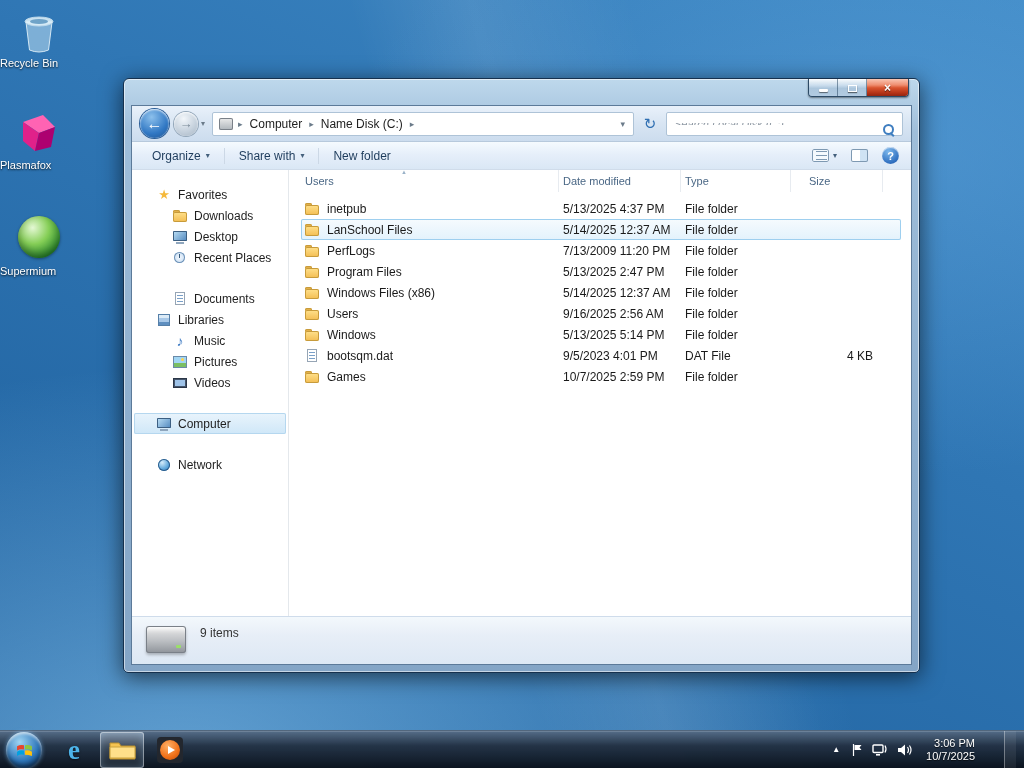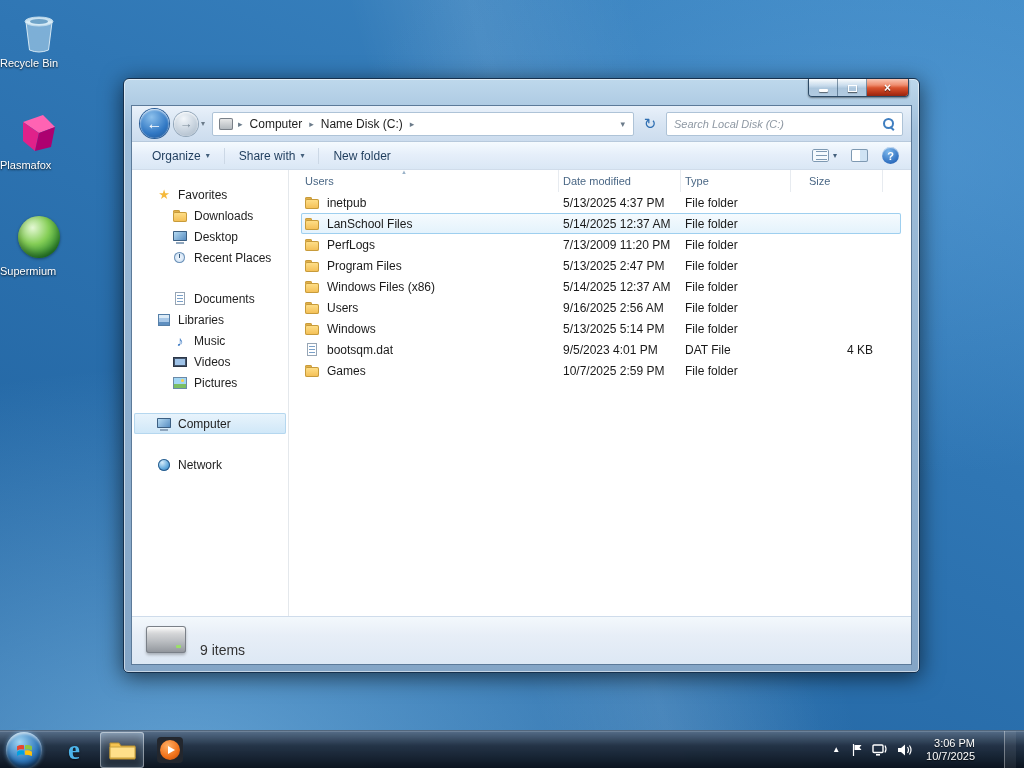--- a/index.html
+++ b/index.html
@@ -54,21 +54,21 @@
     box-shadow:0 0 0 1px #93a6b8,inset 0 1px 2px rgba(255,255,255,.9)}
   .nav-dd{color:#6b7b8a;font-size:8px;margin:0 2px 0 -2px}
   .addr{flex:1;height:24px;background:#fff;border:1px solid #aec3d7;border-radius:2px;
     display:flex;align-items:center;gap:5px;padding:0 6px;font-size:12px;color:#222}
   .crumb{padding:1px 2px;white-space:nowrap}
   .crumb-sep{color:#6b7b8a;font-size:9px}
   .addr-dd{margin-left:auto;color:#6b7b8a;font-size:9px;padding:0 2px}
   .refresh{width:22px;height:24px;display:flex;align-items:center;justify-content:center;
     color:#2f6fb2;font-size:15px;flex:0 0 auto}
   .searchbox{width:237px;height:24px;background:#fff;border:1px solid #aec3d7;border-radius:2px;
-    display:flex;align-items:center;padding:10px 7px;flex:0 0 auto}
+    display:flex;padding:10px 7px;flex:0 0 auto}
   .searchbox input{flex:1;border:0;outline:none;font-family:"Liberation Sans",sans-serif;
     font-size:11px;color:#444;background:transparent}
   .searchbox input::placeholder{font-style:italic;color:#8e98a3}
   .mag{width:13px;height:13px;position:relative;flex:0 0 13px}
   .mag::before{content:"";position:absolute;left:1px;top:1px;width:7px;height:7px;
     border:2px solid #3f7ec0;border-radius:50%}
   .mag::after{content:"";position:absolute;left:9px;top:9px;width:5px;height:2px;
     background:#3f7ec0;transform:rotate(45deg);transform-origin:0 0}
 
   
@@ -128,37 +128,37 @@
   .ic-globe::after{content:"";position:absolute;left:2px;top:2px;width:12px;height:12px;border-radius:50%;
     background:radial-gradient(circle at 35% 30%,#d4ecfa,#5fa8dc 55%,#2c6da8);box-shadow:inset 0 0 0 1px #2c5d8c}
 
   
   .filelist{flex:1;padding:0 10px 0 12px;min-width:0}
   .lheader{display:grid;grid-template-columns:258px 122px 110px 92px;height:22px;align-items:center;
     font-size:11px;color:#4a6785;position:relative}
   .hcell{height:100%;display:flex;align-items:center;padding-left:4px;border-right:1px solid #e7ebf0;position:relative}
   .hcell.size{padding-left:18px}
   .sort-arrow{position:absolute;top:-1px;left:100px;font-size:6px;color:#9ab2c8}
-  .rows{}
+  .rows{margin-top:6px}
   .frow{display:grid;grid-template-columns:258px 122px 110px 92px;height:21px;align-items:center;
     font-size:12px;color:#1a1a1a;border-radius:2px}
   .frow.selected{background:linear-gradient(180deg,#f6fbfe,#e3f2fc);box-shadow:inset 0 0 0 1px #9ecfef}
   .cname{display:flex;align-items:center;gap:7px;padding-left:3px;overflow:hidden;white-space:nowrap}
   .cdate,.ctype{padding-left:4px;white-space:nowrap}
   .csize{text-align:right;padding-right:10px;white-space:nowrap}
 
   
   .details{height:48px;flex:0 0 48px;display:flex;align-items:flex-start;gap:14px;padding:7px 0 0 14px;
     background:linear-gradient(180deg,#f3f8fc,#e7eef7 40%,#dde8f4);border-top:1px solid #cfdceb}
   .drive-big{width:40px;height:27px;border-radius:3px;position:relative;margin-top:2px;
     background:linear-gradient(180deg,#ececec,#bcbfc3 55%,#8f949a);
     box-shadow:inset 0 0 0 1px #7a8088,inset 0 7px 5px -4px #fff,0 2px 3px rgba(0,0,0,.25)}
   .drive-big::after{content:"";position:absolute;right:5px;bottom:5px;width:5px;height:3px;
     background:#9adf6a;border-radius:1px}
-  .dcount{font-size:14px;color:#333;margin-top:18px}
+  .dcount{font-size:12px;color:#333;margin-top:2px}
 
   
   .taskbar{position:absolute;left:0;bottom:0;width:1024px;height:38px;display:flex;align-items:center;
     background:linear-gradient(180deg,rgba(86,108,134,.95),rgba(34,48,66,.96) 40%,rgba(10,17,27,.97));
     border-top:1px solid rgba(140,170,200,.55);box-shadow:inset 0 1px 0 rgba(255,255,255,.15)}
   .start-orb{width:36px;height:36px;margin:0 10px 0 6px;border-radius:50%;display:flex;align-items:center;
     justify-content:center;flex:0 0 auto;
     background:radial-gradient(circle at 38% 28%,#9fd4f2,#2f78bc 55%,#123f74 85%);
     box-shadow:inset 0 2px 3px rgba(255,255,255,.7),inset 0 -3px 5px rgba(0,0,0,.5),0 0 4px rgba(120,190,250,.6)}
   .tb-btn{width:44px;height:36px;display:flex;align-items:center;justify-content:center;flex:0 0 auto;
@@ -311,26 +311,26 @@
           </div>
           <div class="side-row group">
             <span class="icon16 ic-lib"></span>
             <span>Libraries</span>
           </div>
           <div class="side-row">
             <span class="icon16 ic-music">♪</span>
             <span>Music</span>
           </div>
           <div class="side-row">
+            <span class="icon16 ic-pic"></span>
+            <span>Pictures</span>
+          </div>
+          <div class="side-row">
             <span class="icon16 ic-video"></span>
             <span>Videos</span>
-          </div>
-          <div class="side-row">
-            <span class="icon16 ic-pic"></span>
-            <span>Pictures</span>
           </div>
 
           <div class="side-gap"></div>
 
           <div class="side-row group selected">
             <span class="icon16 ic-monitor"></span>
             <span>Computer</span>
           </div>
 
           <div class="side-gap"></div>

